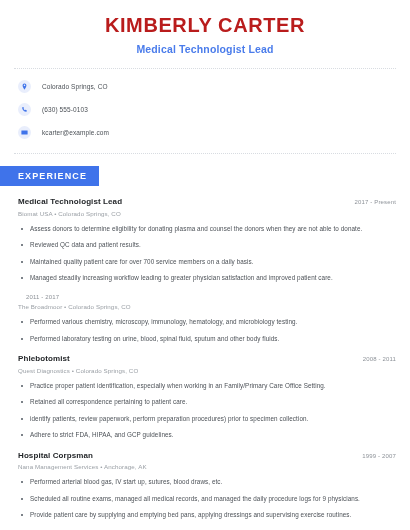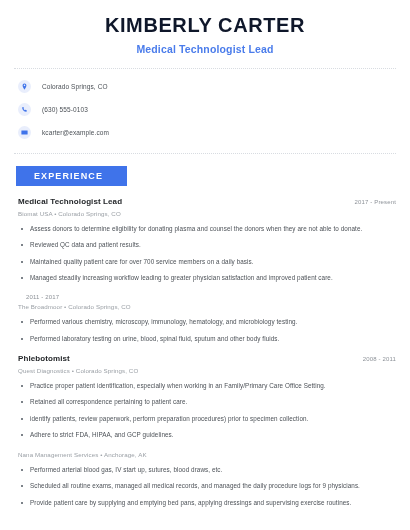--- a/index.html
+++ b/index.html
@@ -25,21 +25,21 @@
 
   
   .header {
     padding: 14px 20px 0 20px;
     text-align: center;
   }
   .name {
     font-size: 20px;
     font-weight: bold;
     letter-spacing: 0.6px;
-    color: #0f172a;
+    color: #b91c1c;
     line-height: 1.15;
     margin: 0;
   }
   .job-title {
     font-size: 10.5px;
     font-weight: bold;
     color: #4a7ceb;
     letter-spacing: 0.15px;
     margin-top: 6px;
   }
@@ -79,22 +79,22 @@
   }
 
   
   .section-badge {
     display: inline-block;
     background: #3f73ea;
     color: #ffffff;
     font-size: 9px;
     font-weight: bold;
     letter-spacing: 1.1px;
-    padding: 5px 24px 5px 18px;
-    margin-left: 16px;
+    padding: 5px 12px 5px 18px;
+    margin-left: 0;
   }
   .badge-wrap { margin-top: 11px; }
 
   
   .experience { padding: 0 14px 0 18px; }
 
   .job { margin-top: 11px; }
   .job-head {
     display: flex;
     align-items: baseline;
@@ -228,20 +228,24 @@
       <div class="job-org">Quest Diagnostics  •  Colorado Springs, CO</div>
       <ul class="bullets">
         <li class="bullet">Practice proper patient identification, especially when working in an Family/Primary Care Office Setting.</li>
         <li class="bullet">Retained all correspondence pertaining to patient care.</li>
         <li class="bullet">identify patients, review paperwork, perform preparation procedures) prior to specimen collection.</li>
         <li class="bullet">Adhere to strict FDA, HIPAA, and GCP guidelines.</li>
       </ul>
     </div>
 
     <div class="job">
+      <div class="job-head">
+        <span class="job-role">Hospital Corpsman</span>
+        <span class="job-dates">1999 - 2007</span>
+      </div>
       <div class="job-org">Nana Management Services  •  Anchorage, AK</div>
       <ul class="bullets">
         <li class="bullet">Performed arterial blood gas, IV start up, sutures, blood draws, etc.</li>
         <li class="bullet">Scheduled all routine exams, managed all medical records, and managed the daily procedure logs for 9 physicians.</li>
         <li class="bullet">Provide patient care by supplying and emptying bed pans, applying dressings and supervising exercise routines.</li>
       </ul>
     </div>
 
   </div>
 

